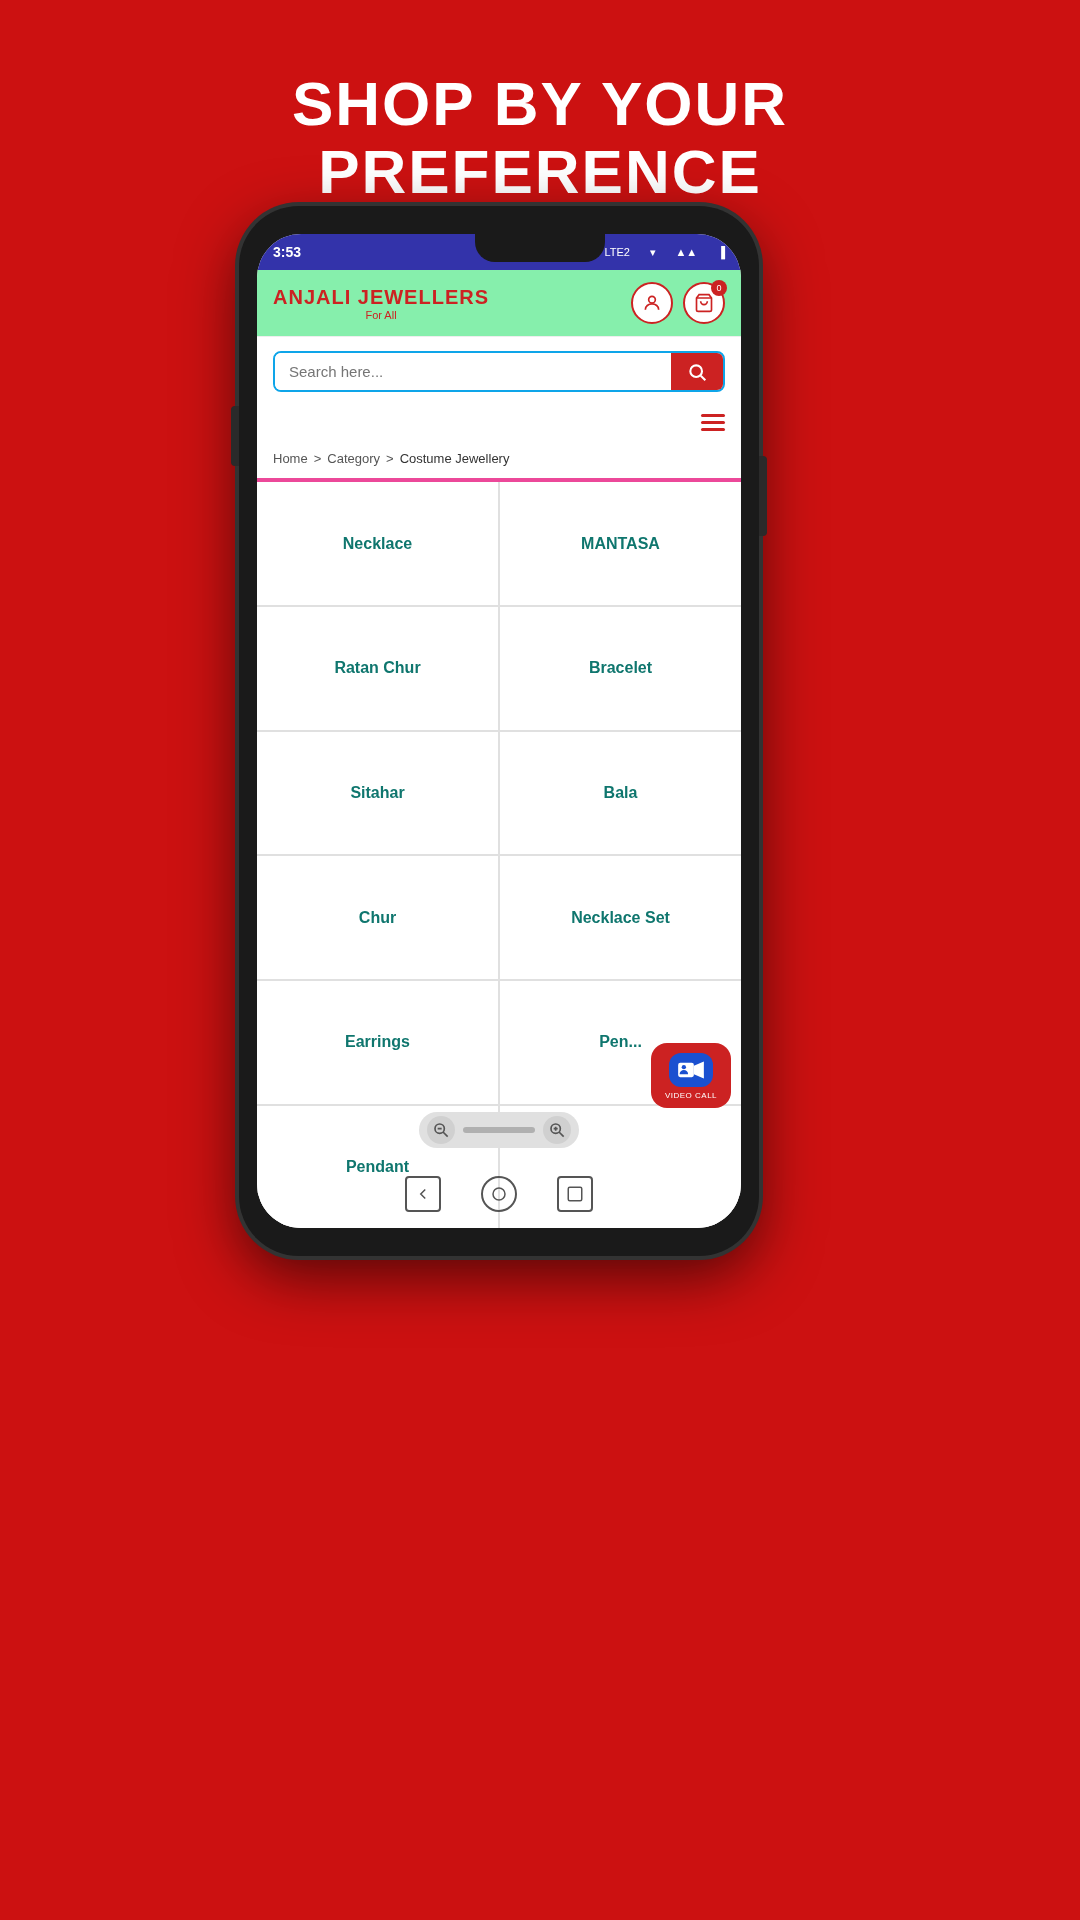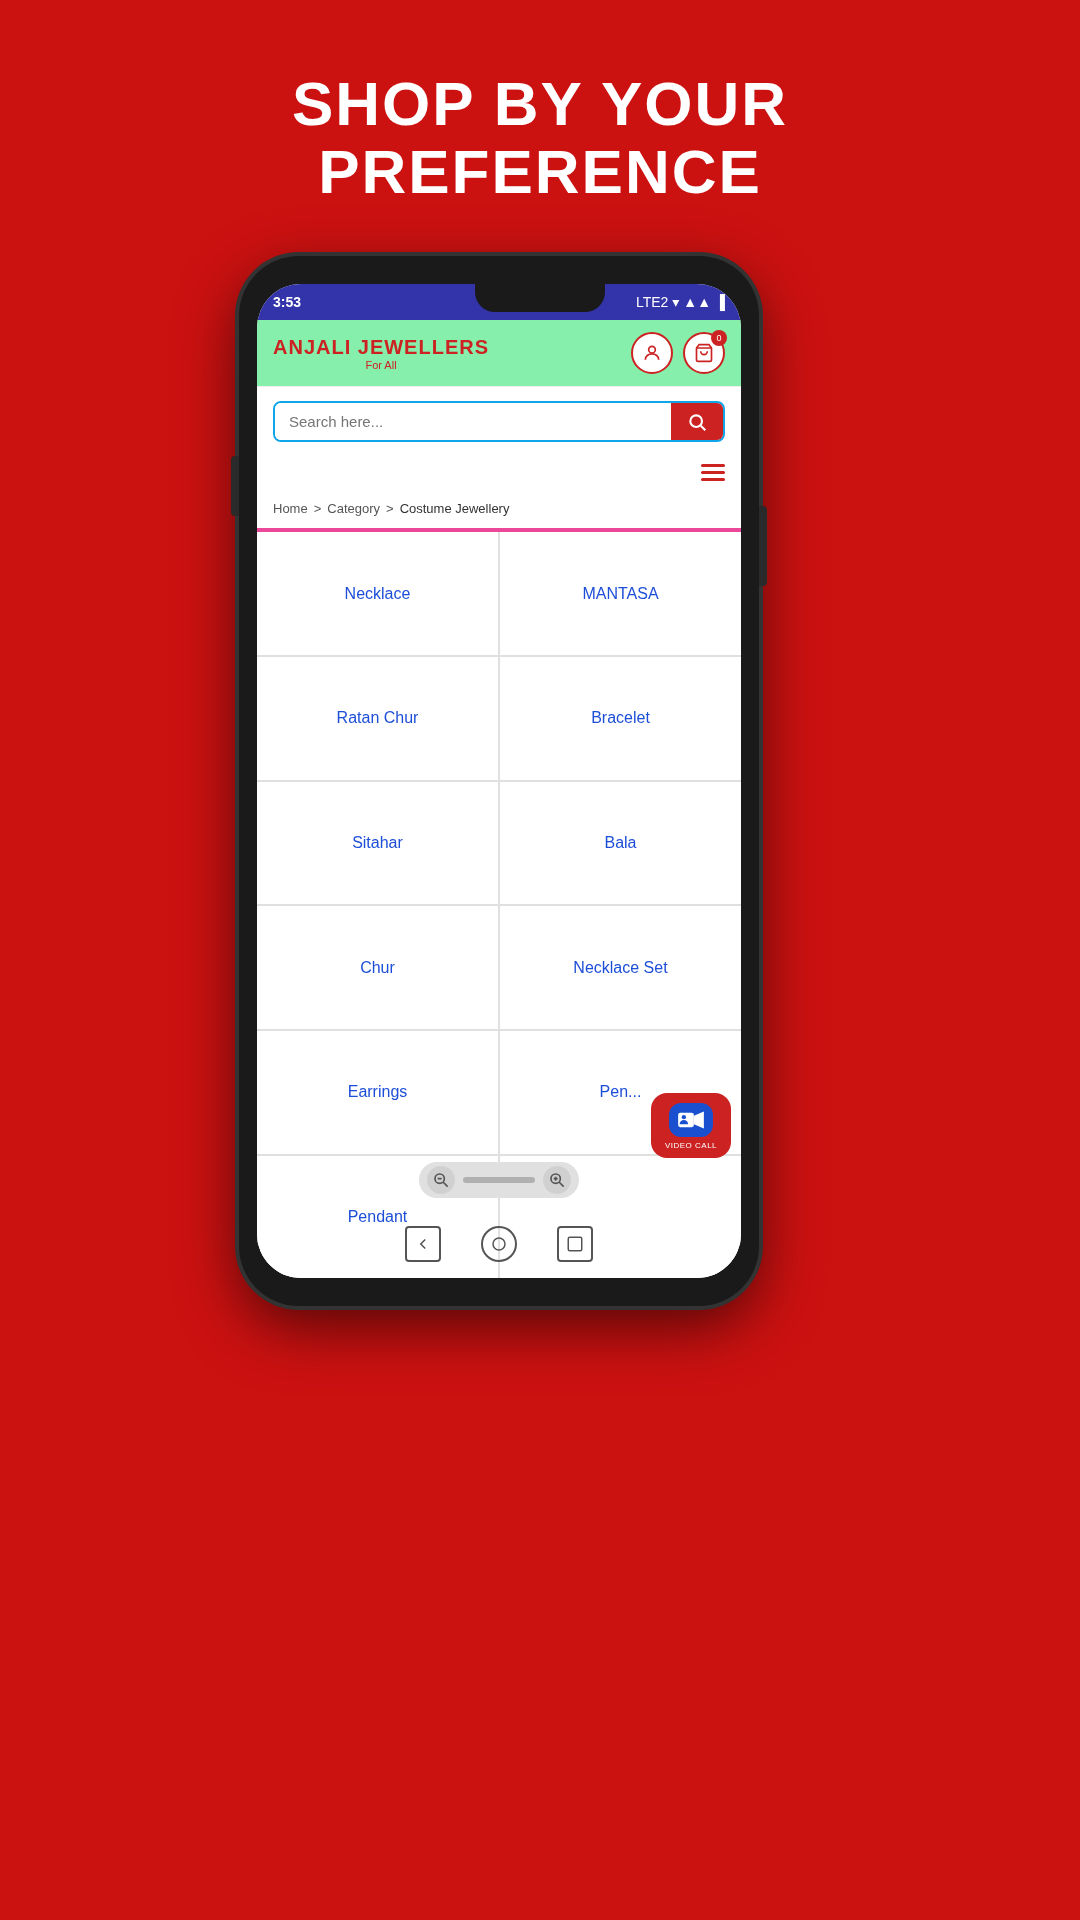--- a/index.html
+++ b/index.html
@@ -20,21 +20,20 @@
       font-size: 62px;
       font-weight: 900;
       text-align: center;
       margin-top: 70px;
       line-height: 1.1;
       letter-spacing: 2px;
     }
 
     
     .phone-wrapper {
-      margin-top: 50px;
       position: relative;
       width: 602px;
       height: 1050px;
     }
 
     
     .phone-shell {
       position: absolute;
       top: 0; left: 0;
       width: 520px;
@@ -87,23 +86,23 @@
       justify-content: space-between;
       padding: 0 16px;
     }
     .status-time {
       color: white;
       font-size: 14px;
       font-weight: bold;
     }
     .status-icons {
       display: flex;
-      gap: 4px;
+      gap: 20px;
       color: white;
-      font-size: 14px;
+      font-size: 11px;
     }
 
     
     .notch {
       position: absolute;
       top: 28px;
       left: 50%;
       transform: translateX(-50%);
       width: 130px;
       height: 28px;
@@ -247,23 +246,23 @@
     .category-item {
       background: white;
       display: flex;
       align-items: center;
       justify-content: center;
       padding: 40px 10px;
       cursor: pointer;
       min-height: 100px;
     }
     .category-label {
-      color: #1d4ed8;
+      color: #0f766e;
       font-size: 16px;
-      font-weight: 400;
+      font-weight: 700;
     }
 
     
     .video-call-btn {
       position: absolute;
       bottom: 120px;
       right: 10px;
       background: #cc2222;
       border-radius: 16px;
       width: 80px;

